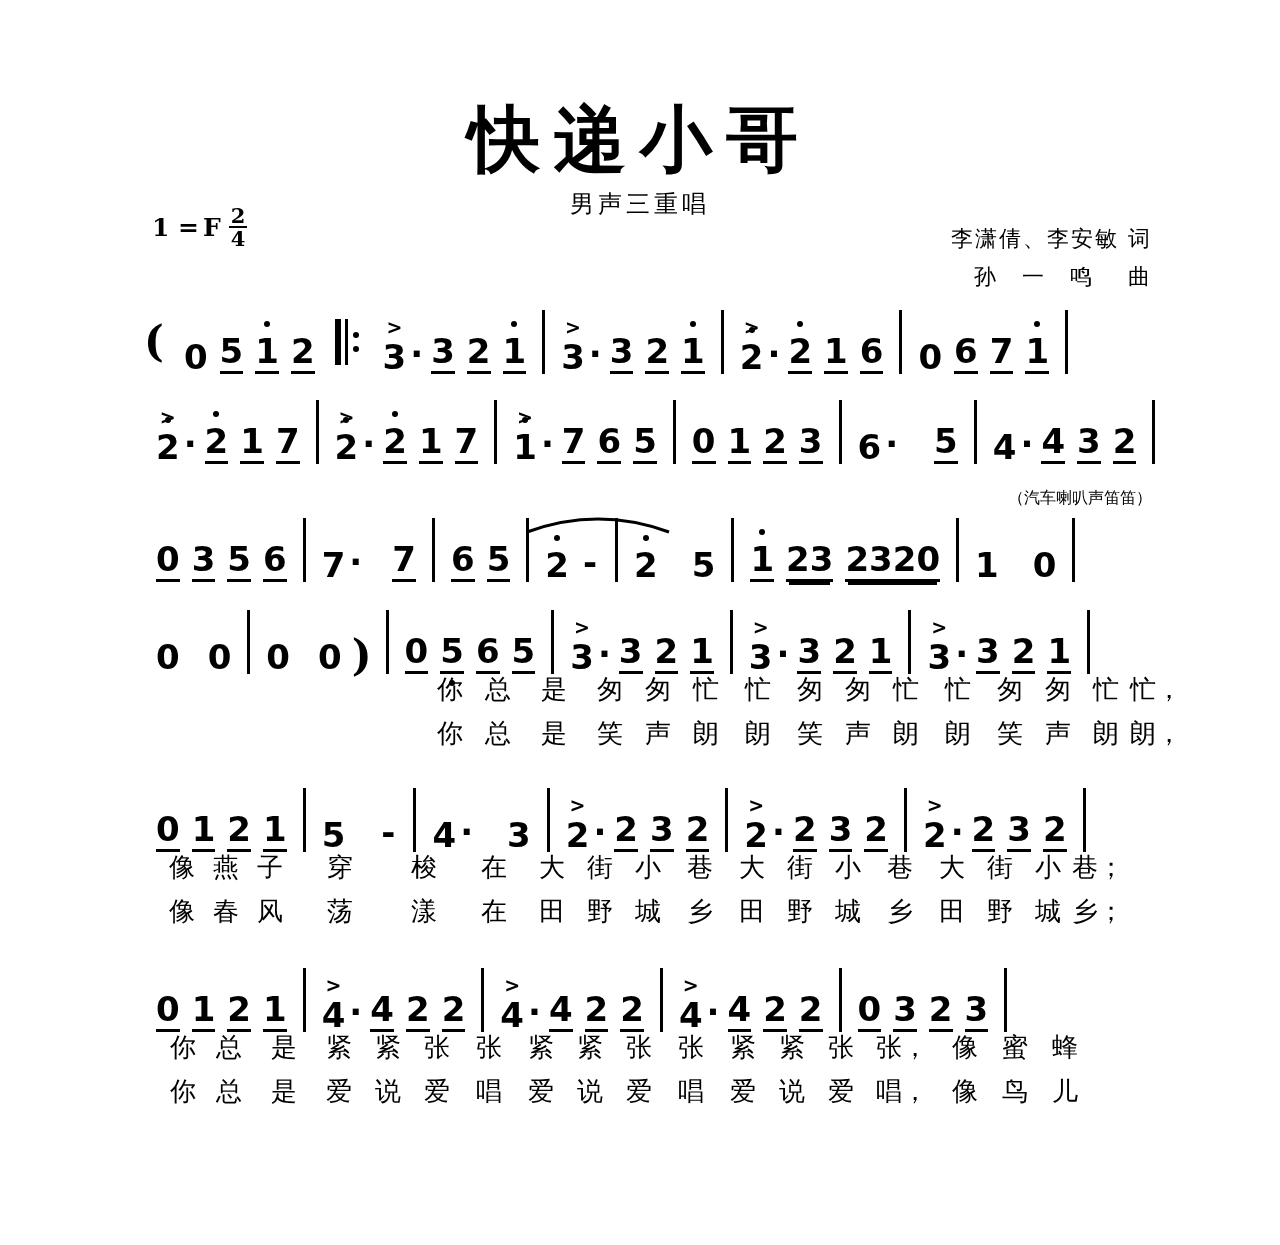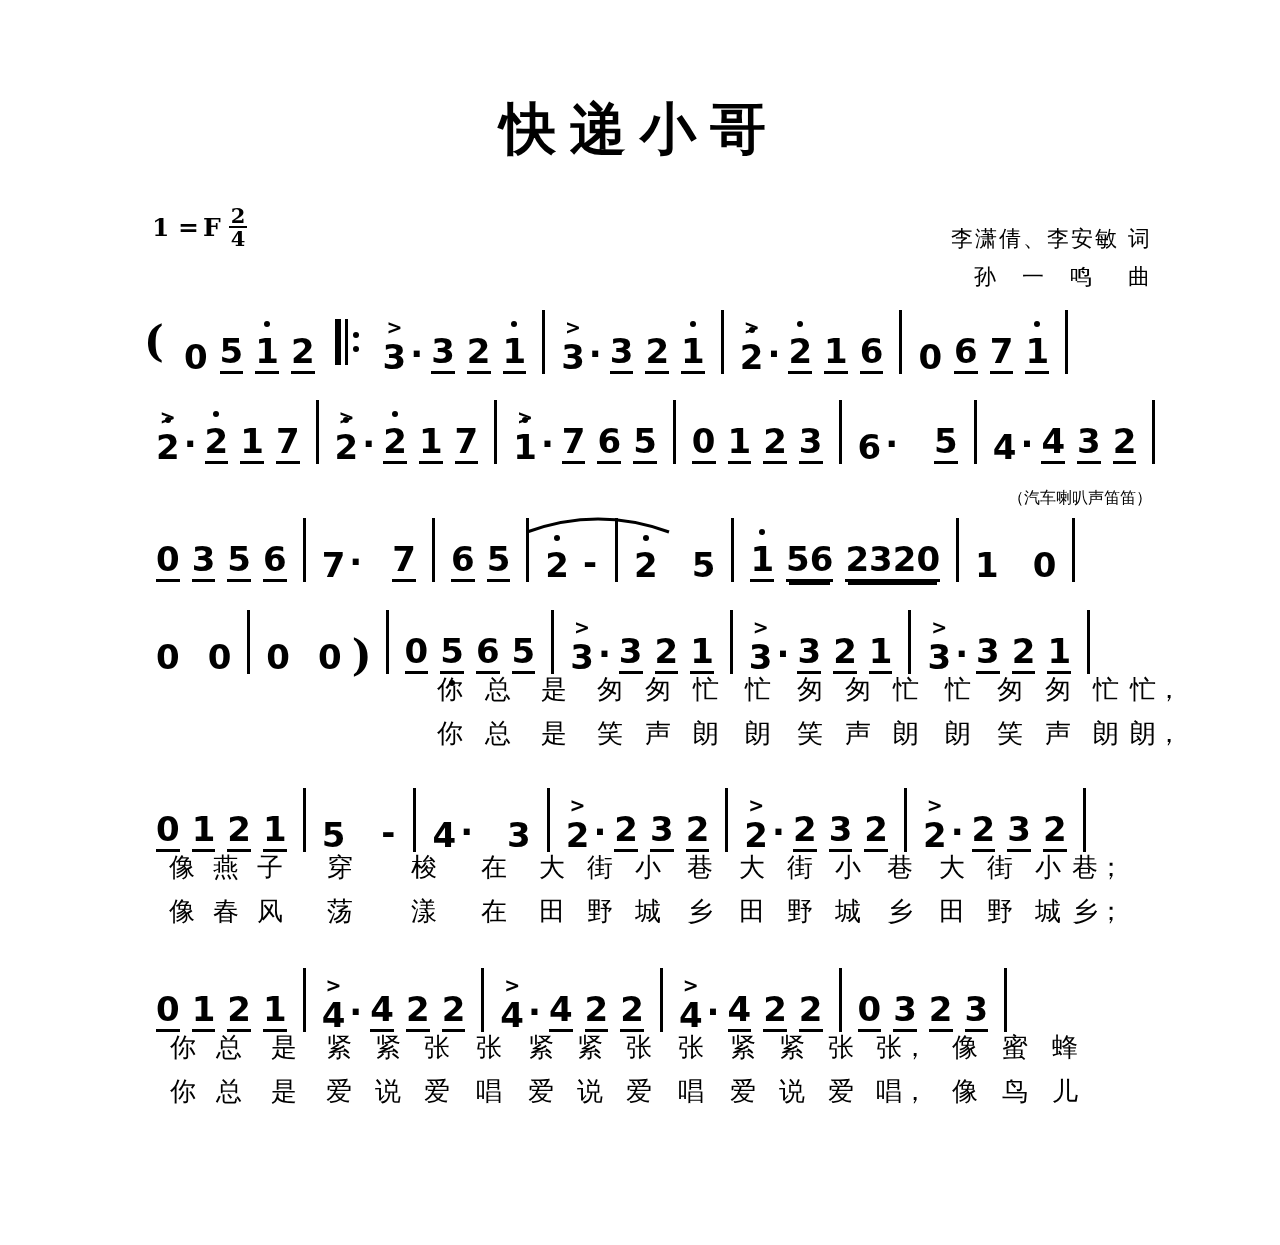--- a/index.html
+++ b/index.html
@@ -6,21 +6,21 @@
   body{
     width:1280px;height:1245px;background:#ffffff;
     font-family:"Liberation Serif", serif;
     color:#000;position:relative;overflow:hidden;
   }
   .sheet{position:relative;width:1280px;height:1245px;}
 
   .title{
     position:absolute;top:92px;left:0;width:1280px;text-align:center;
     font-family:"DejaVu Serif", serif;
-    font-size:56px;font-weight:bold;letter-spacing:14px;
+    font-size:72px;font-weight:bold;letter-spacing:14px;
   }
   .subtitle{
     position:absolute;top:188px;left:0;width:1280px;text-align:center;
     font-size:24px;letter-spacing:4px;font-family:"DejaVu Serif", serif;
   }
 
   .key-sig{
     position:absolute;top:205px;left:152px;
     font-size:25px;font-family:"DejaVu Serif", serif;font-weight:bold;
     display:flex;align-items:center;gap:4px;
@@ -97,20 +97,21 @@
   .lyric .ch{flex:0 0 auto;text-align:center;}
 
   .tie{position:absolute;}
 </style>
 </head>
 <body>
 
 <div class="sheet">
 
   <div class="title">快递小哥</div>
+  <div class="subtitle">男声三重唱</div>
 
   <div class="key-sig">
     <span>1 =</span>
     <span>F</span>
     <span class="frac">
       <span class="num">2</span>
       <span class="den">4</span>
     </span>
   </div>
 
@@ -236,21 +237,21 @@
         </svg>
         <span class="n">2<i class="hi-dot"></i></span>
         <span class="dash">-</span>
       </div>
       <div class="meas">
         <span class="n">2<i class="hi-dot"></i></span>
         <span class="n" style="margin-left:28px;">5</span>
       </div>
       <div class="meas">
         <span class="n under1">1<i class="hi-dot"></i></span>
-        <span class="n under2">56</span>
+        <span class="n under2">23</span>
         <span class="n under2">2320</span>
       </div>
       <div class="meas">
         <span class="n">1</span>
         <span class="n" style="margin-left:28px;">0</span>
       </div>
     </div>
   </div>
 
   <div class="row" style="top:610px;">

